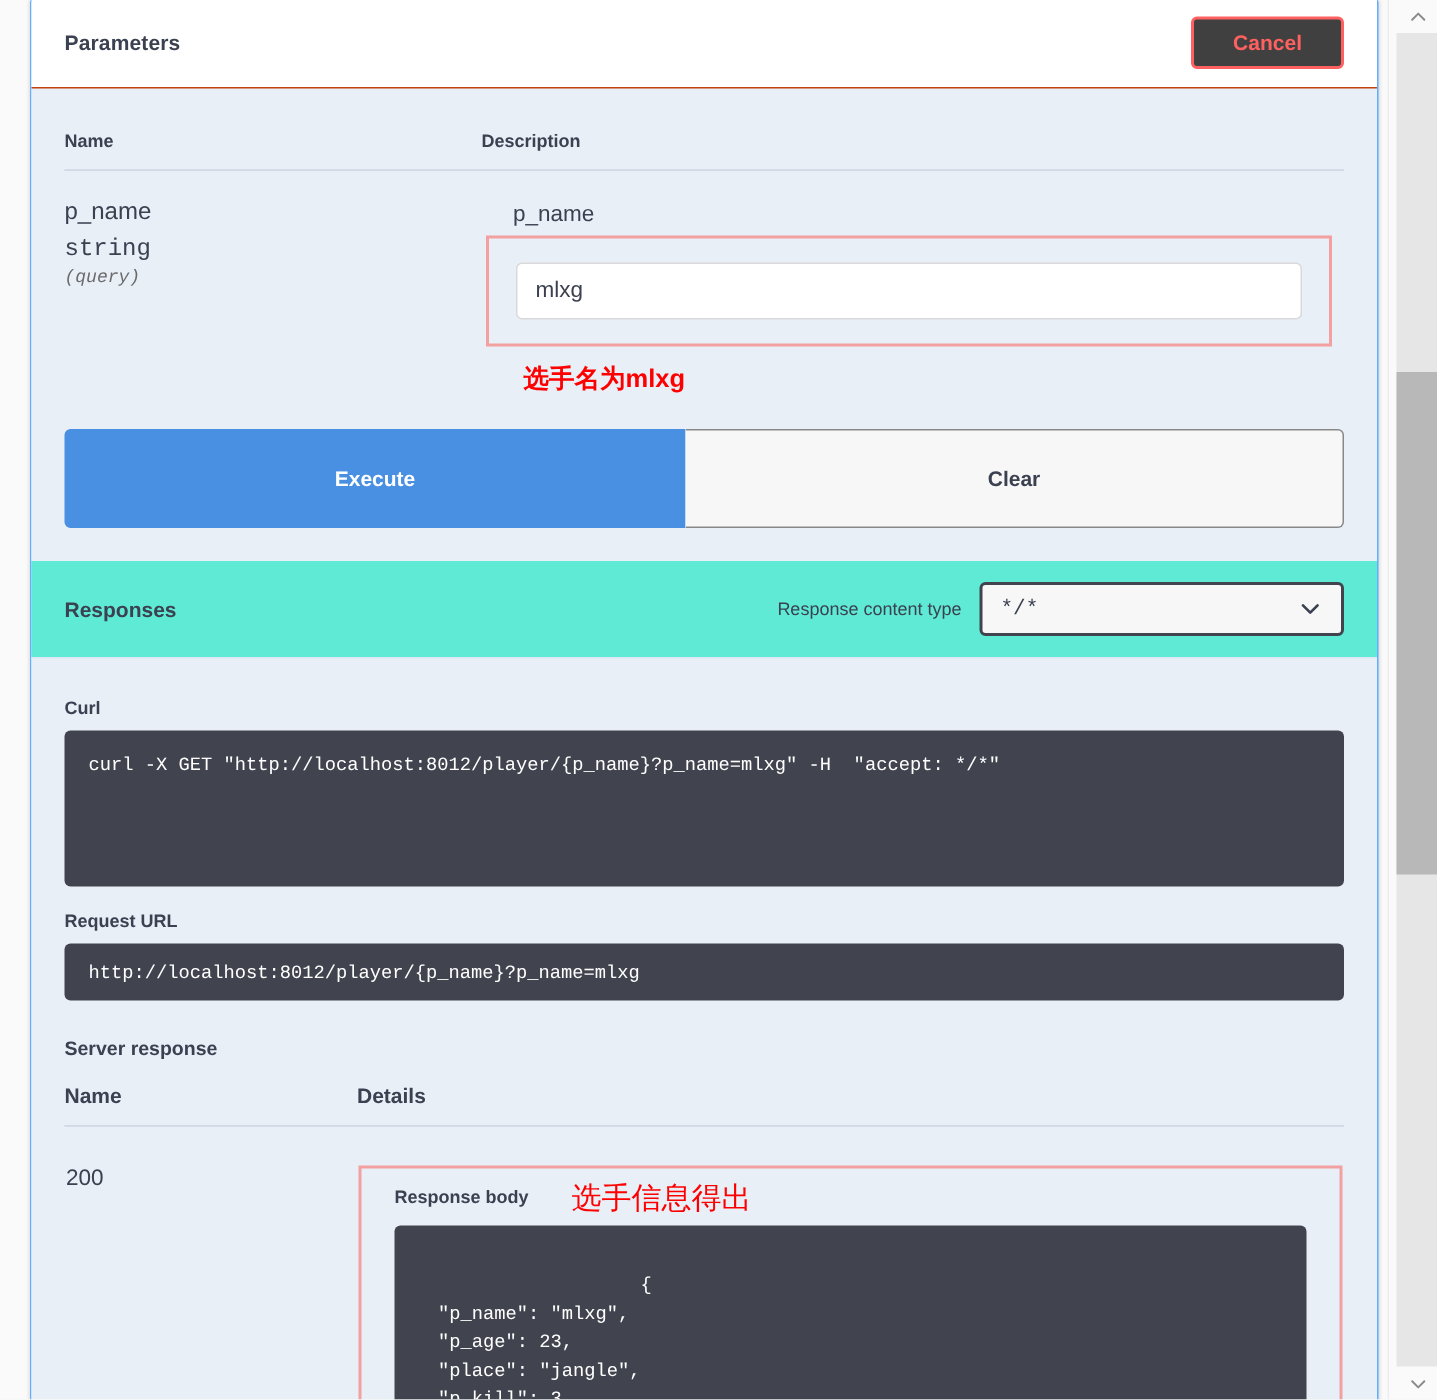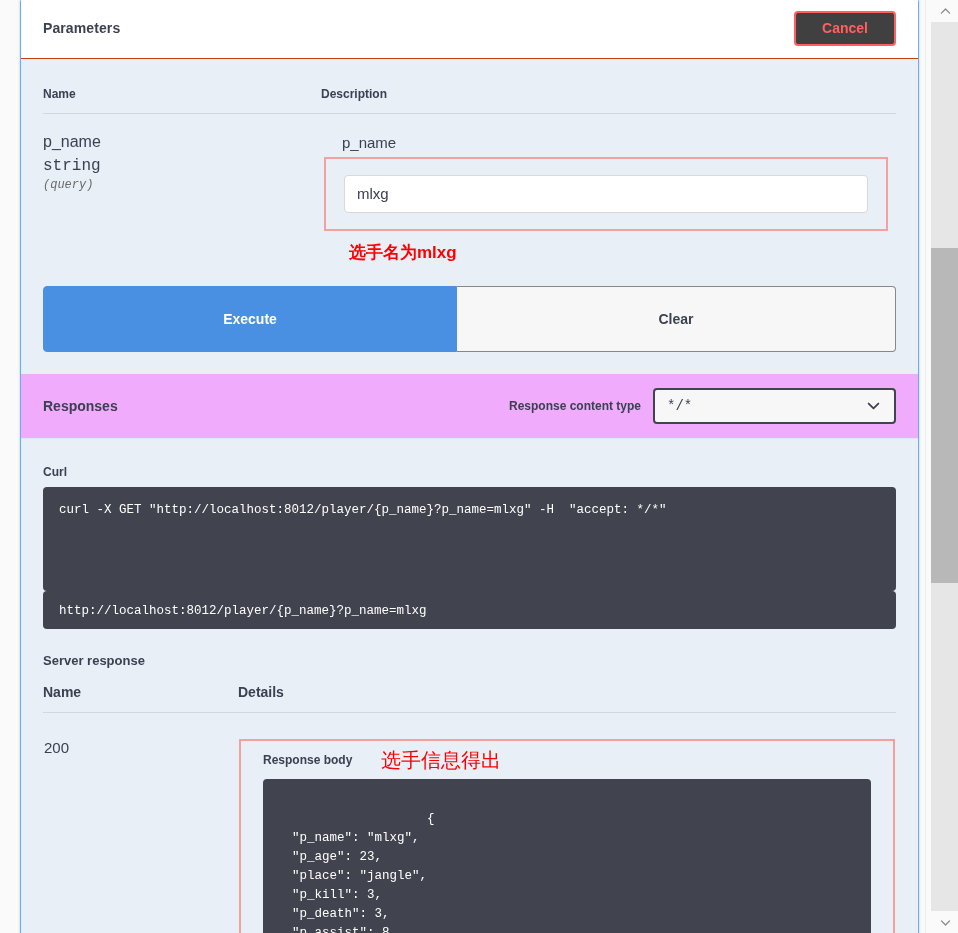--- a/index.html
+++ b/index.html
@@ -171,38 +171,38 @@
     padding: 10px 0;
     cursor: pointer;
   }
 
   
   .responses-header {
     display: flex;
     align-items: center;
     justify-content: space-between;
     padding: 14px 22px;
-    background: #f0abfc;
+    background: #5eead4;
     min-height: 50px;
   }
   .responses-header h4 {
     margin: 0;
     font-size: 14px;
     font-weight: bold;
     color: #3b4151;
   }
   .content-type-wrap {
     margin-left: auto;
     display: flex;
     align-items: center;
     gap: 12px;
   }
   .content-type-label {
     font-size: 12px;
-    font-weight: bold;
+    font-weight: normal;
     color: #3b4151;
   }
   .content-type-select {
     position: relative;
     width: 243px;
     height: 36px;
     border: 2px solid #41444e;
     border-radius: 4px;
     background: #f7f7f7;
     display: flex;
@@ -405,20 +405,21 @@
             </span>
           </div>
         </div>
       </div>
 
       <div class="responses-body">
 
         <div class="sub-label">Curl</div>
         <div class="code-block curl-block">curl -X GET "http://localhost:8012/player/{p_name}?p_name=mlxg" -H  "accept: */*"</div>
 
+        <div class="sub-label" style="margin-top:16px;">Request URL</div>
         <div class="code-block url-block">http://localhost:8012/player/{p_name}?p_name=mlxg</div>
 
         <div class="server-response-title">Server response</div>
 
         <table class="resp-table">
           <thead>
             <tr>
               <th class="resp-col-code">Name</th>
               <th>Details</th>
             </tr>

